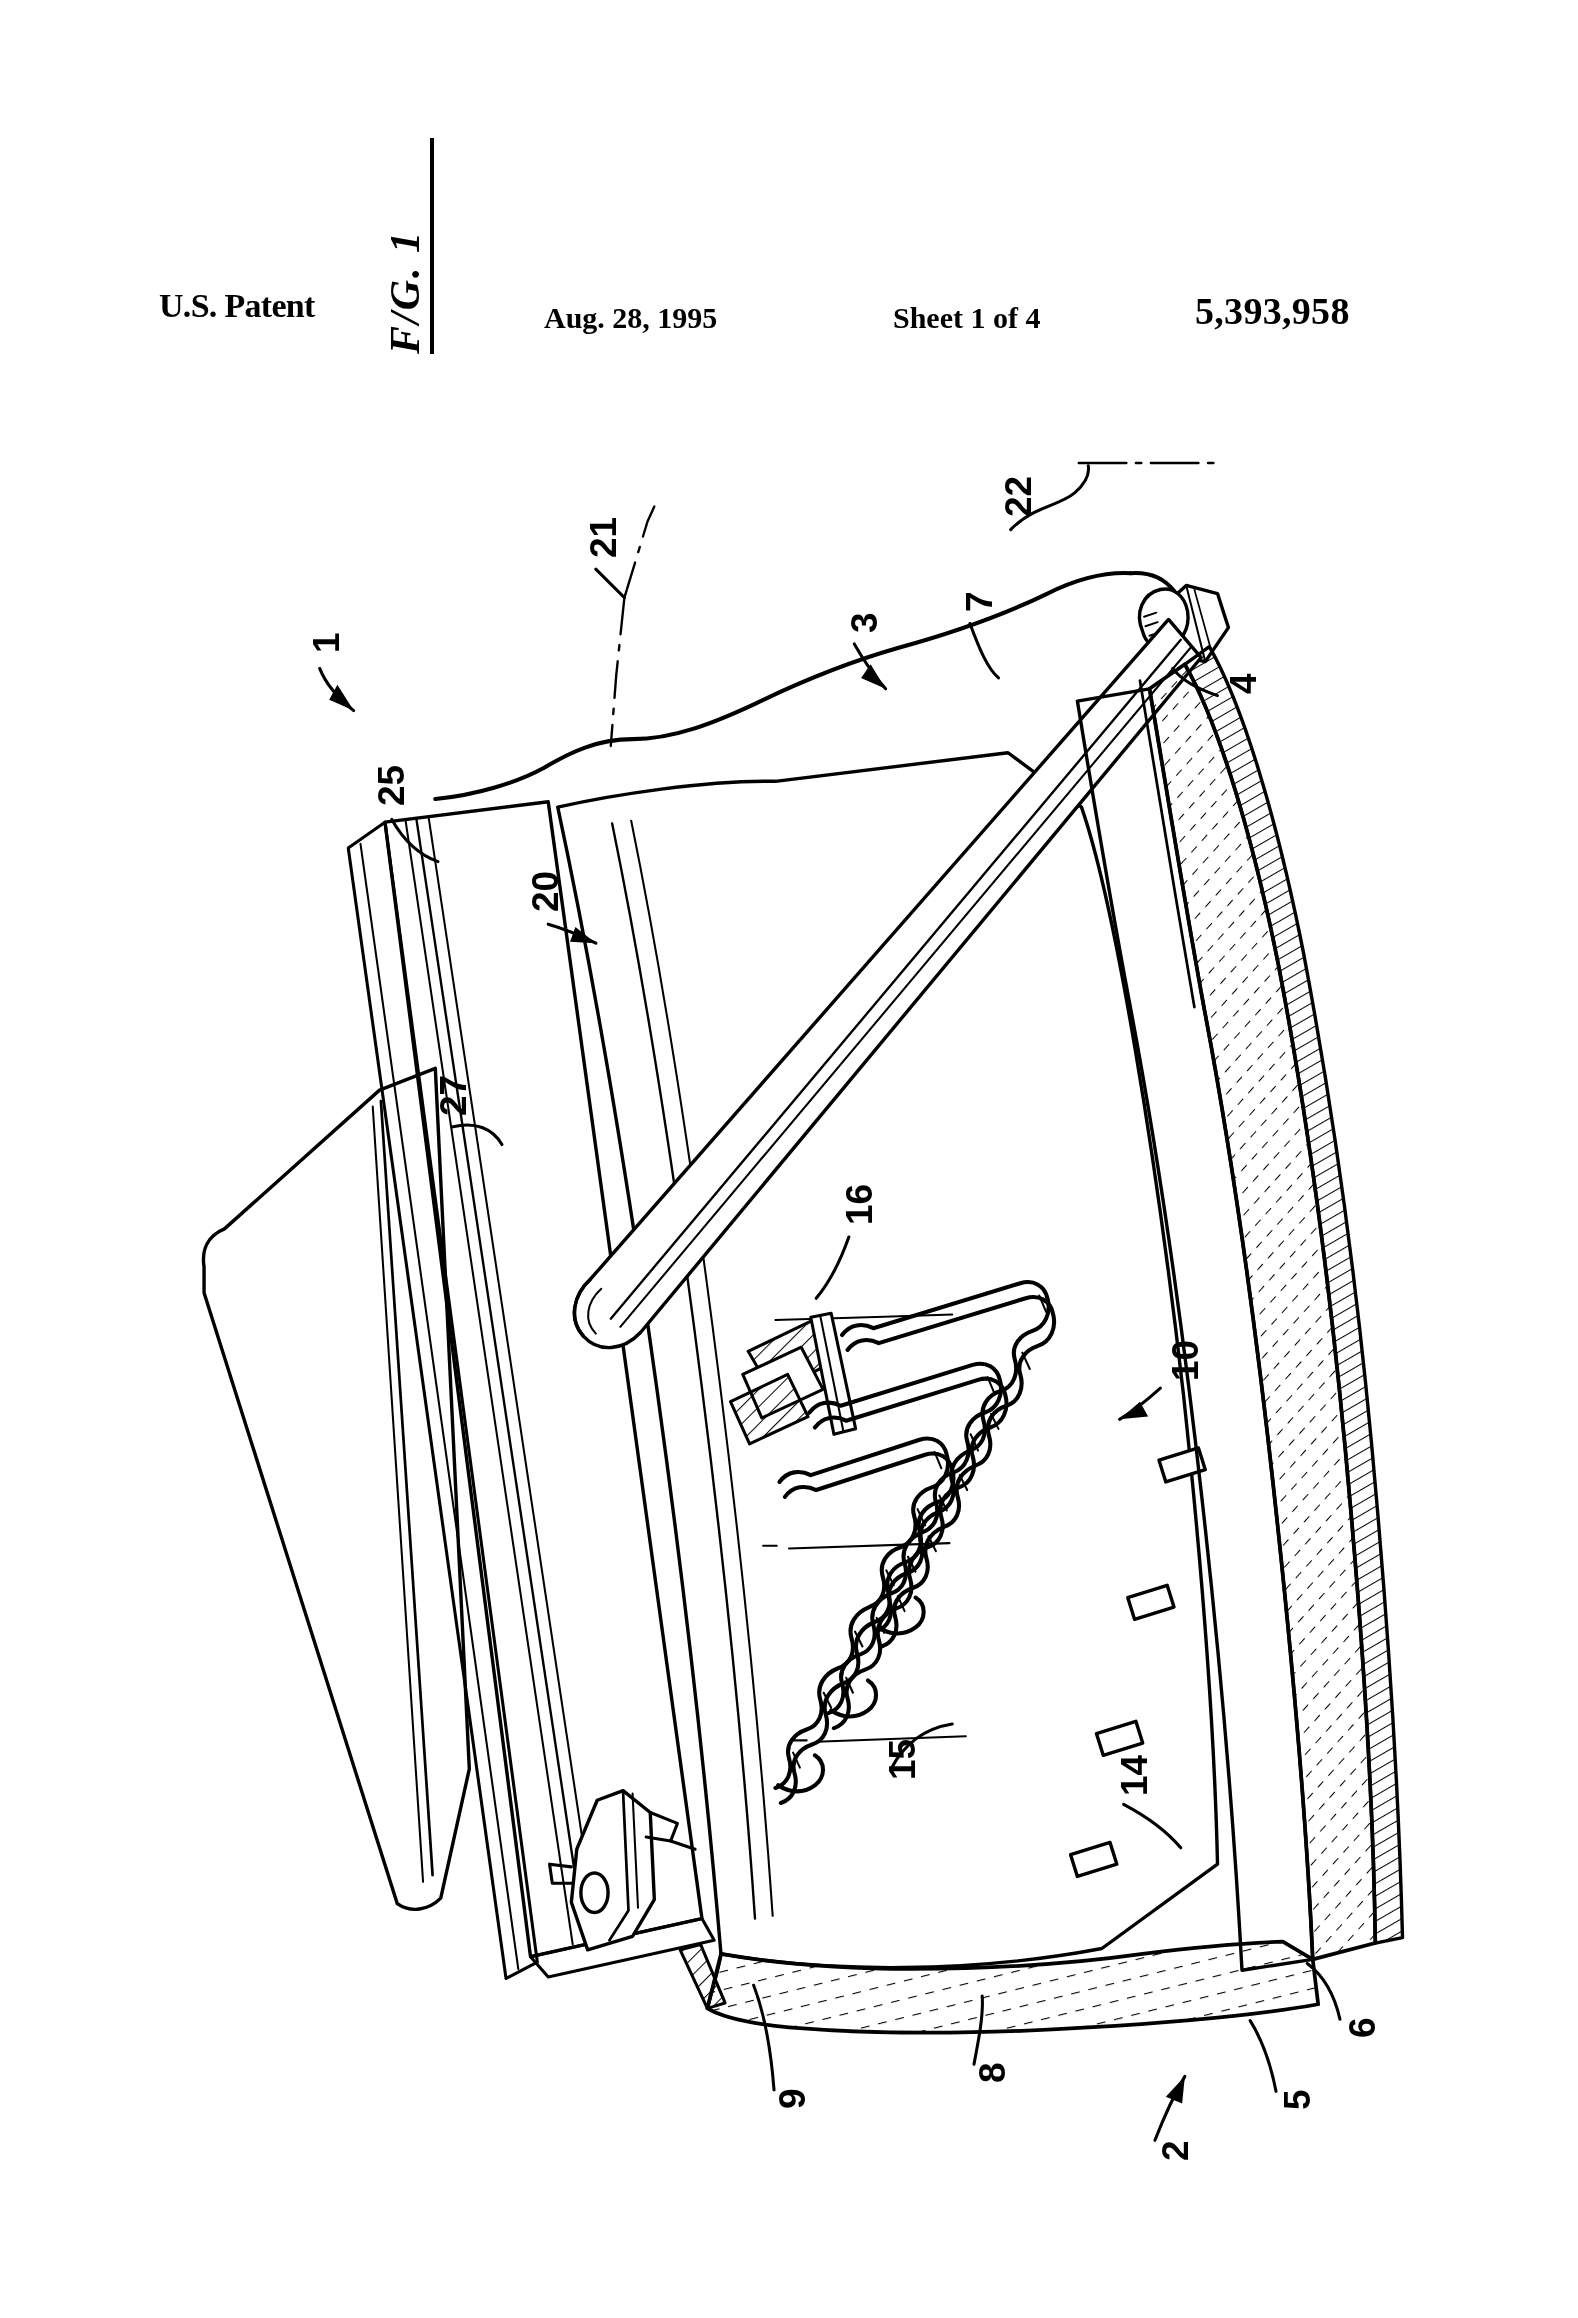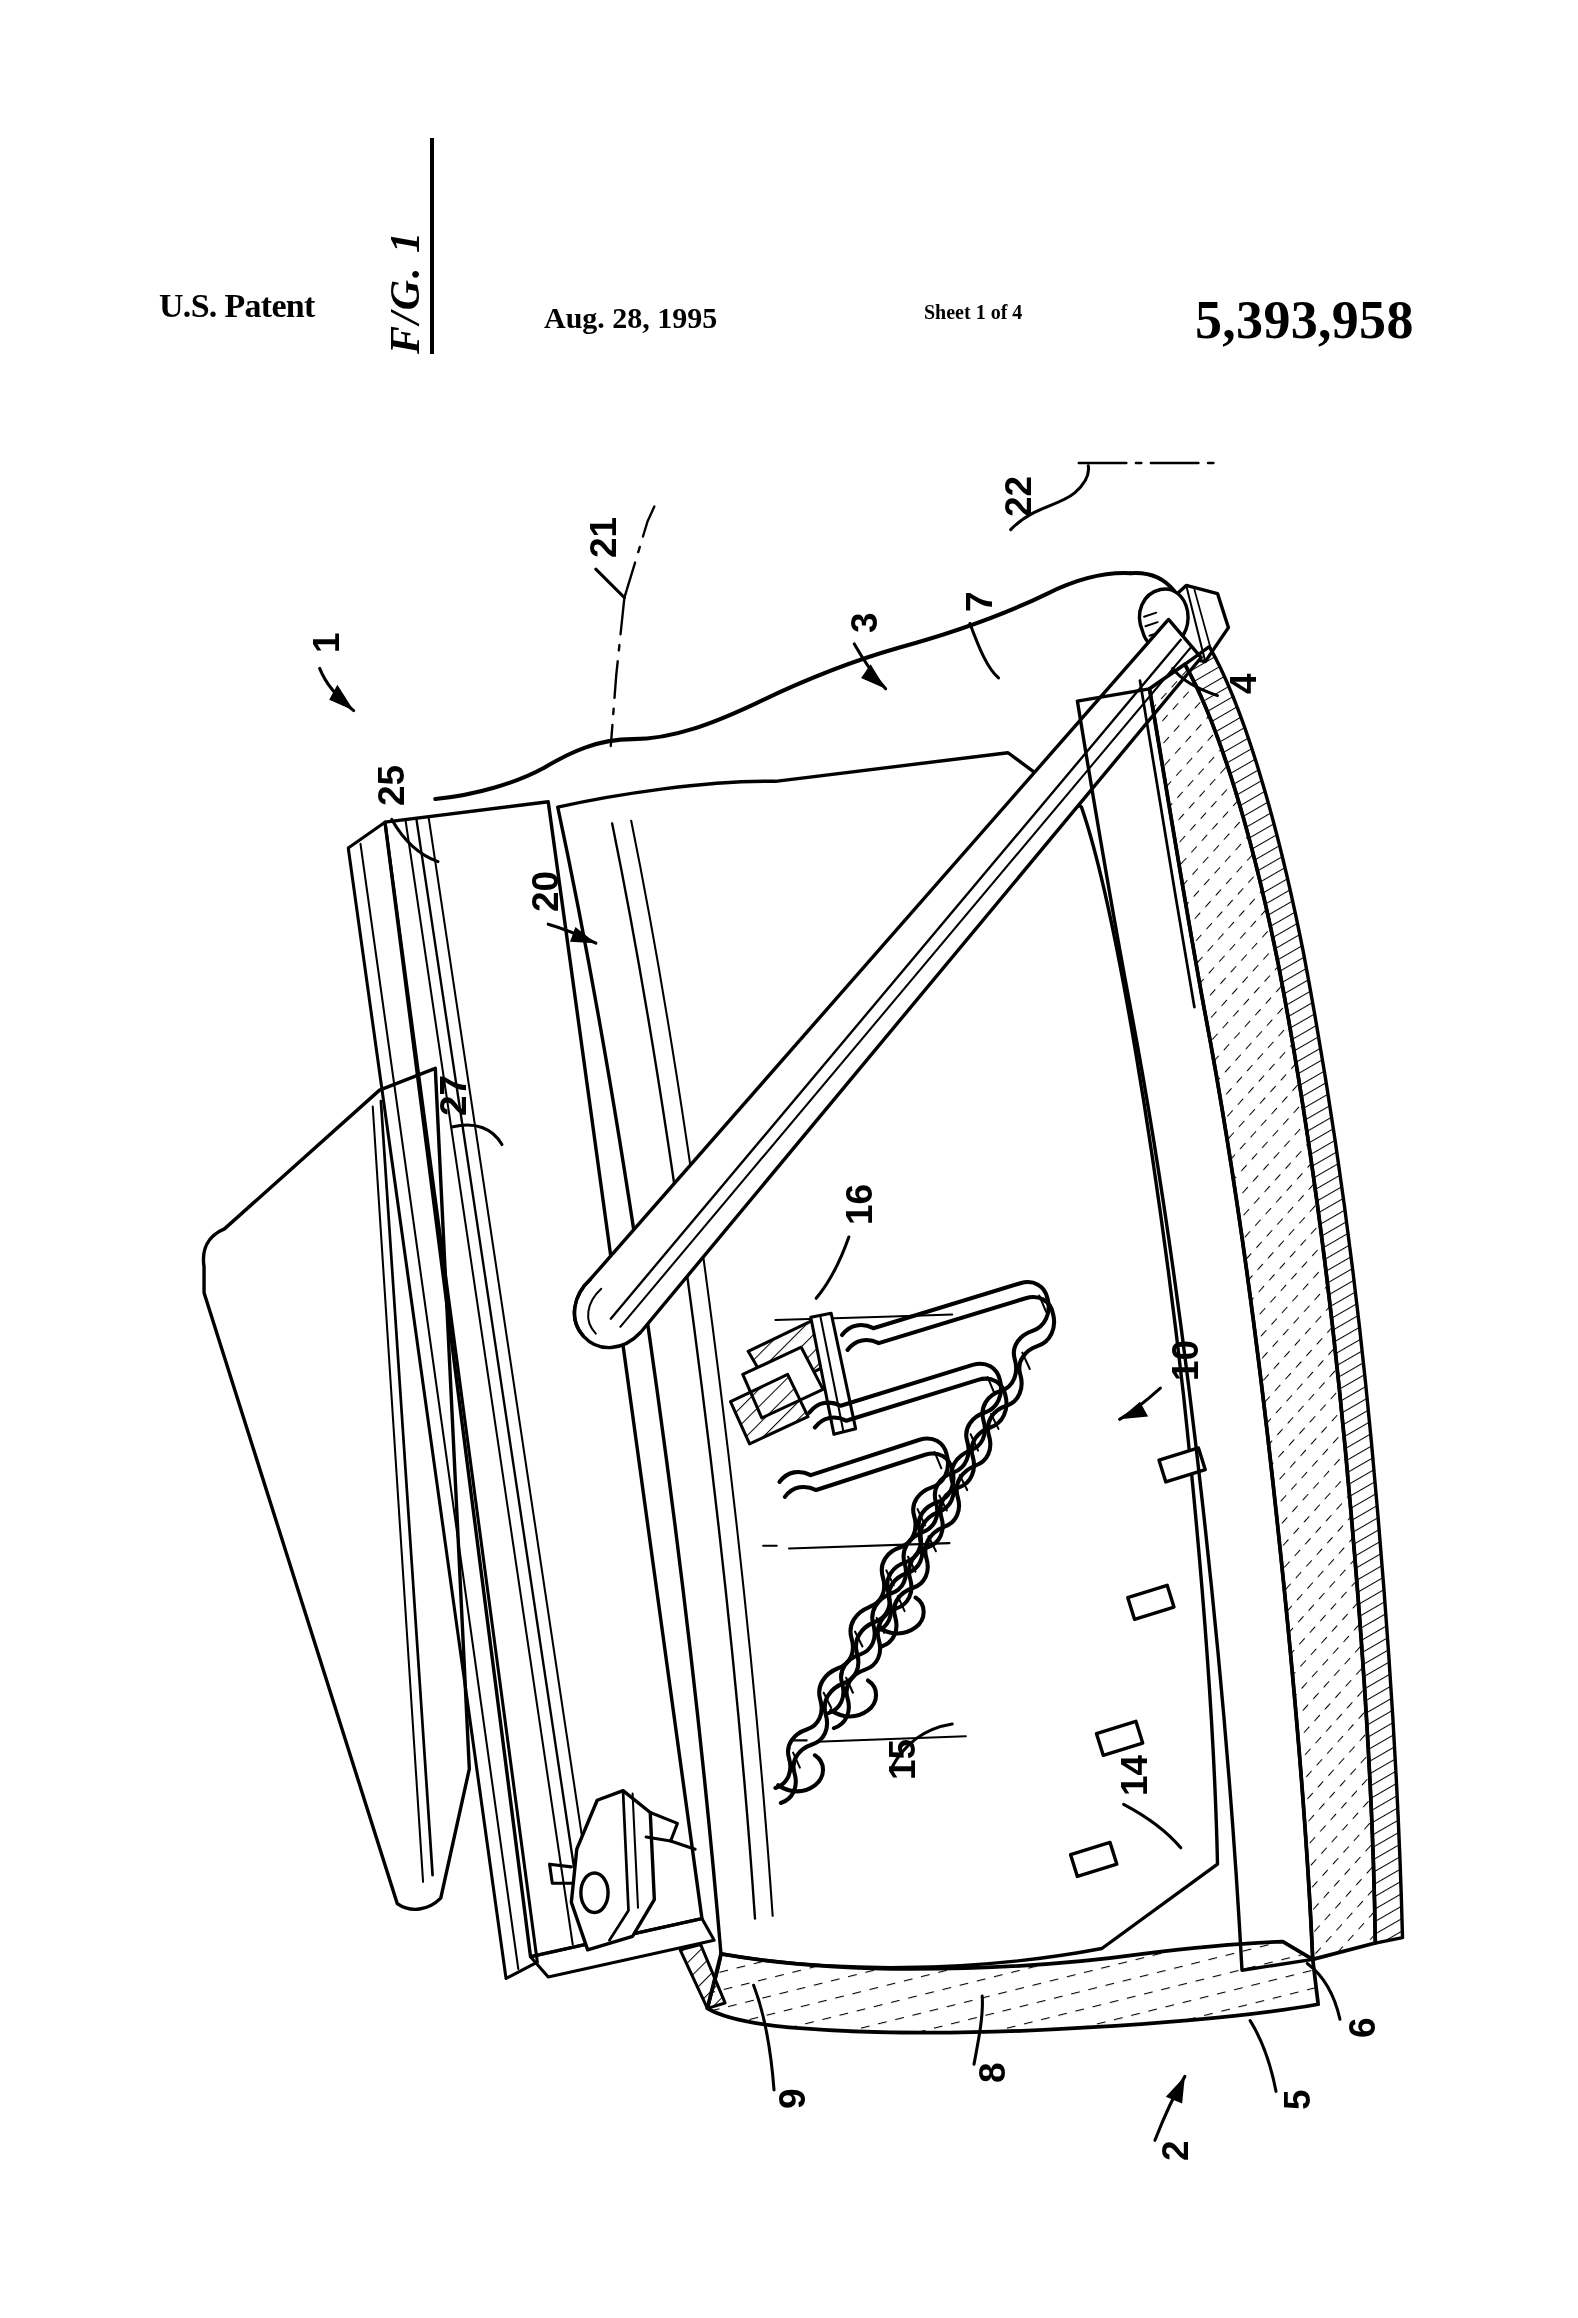--- a/index.html
+++ b/index.html
@@ -44,28 +44,28 @@
     top: 144px;
     font-size: 34px;
     letter-spacing: -0.7px;
   }
   #hdr-date {
     left: 544px;
     top: 158px;
     font-size: 30px;
   }
   #hdr-sheet {
-    left: 924px;
+    left: 893px;
     top: 158px;
-    font-size: 20px;
+    font-size: 30px;
   }
   #hdr-patno {
     left: 1195px;
     top: 146px;
-    font-size: 54px;
+    font-size: 38px;
     letter-spacing: 0.3px;
   }
 
   
   #drawing {
     position: absolute;
     left: 0;
     top: 0;
     width: 1578px;
     height: 2319px;

